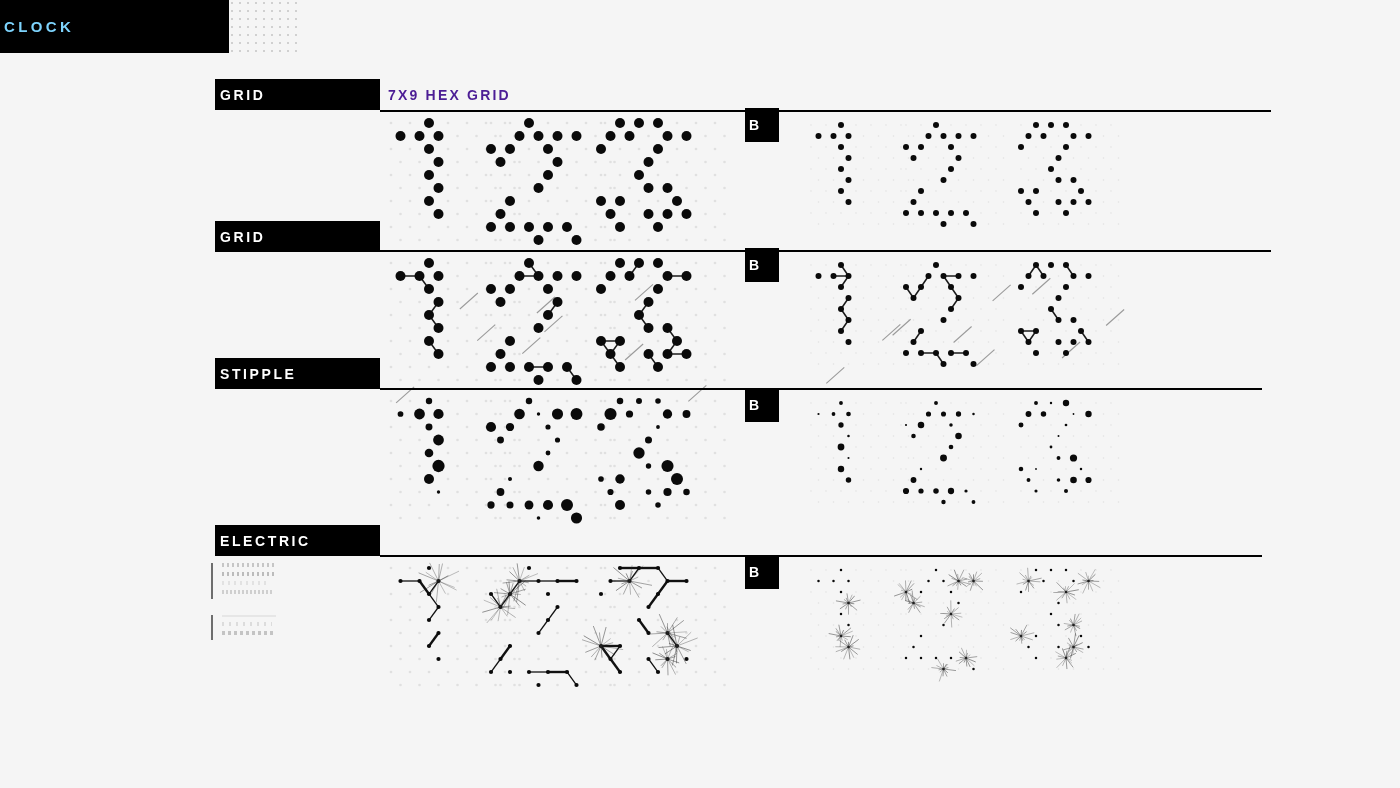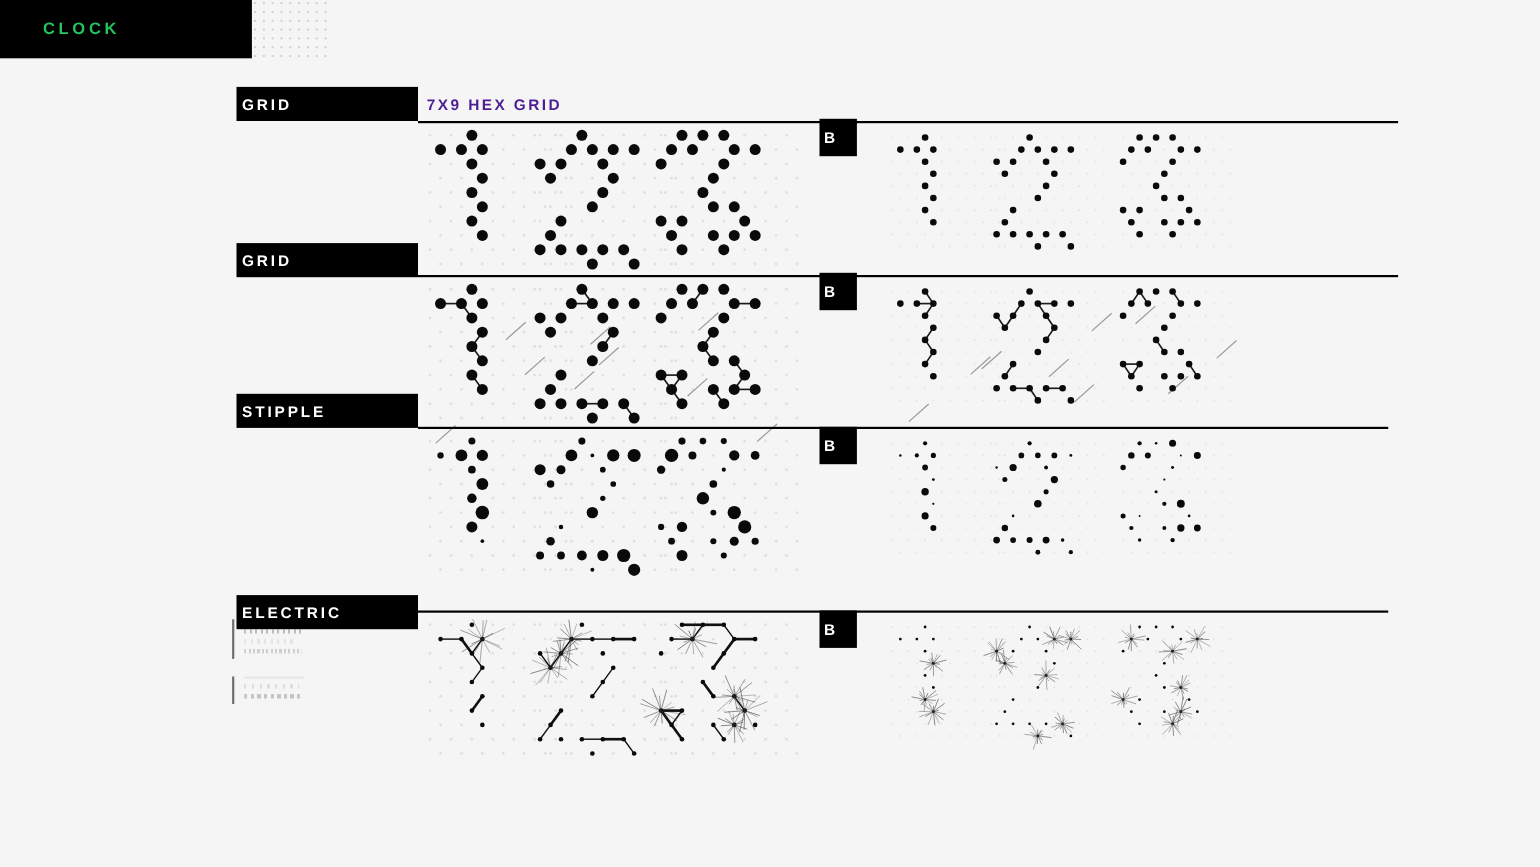--- a/index.html
+++ b/index.html
@@ -15,27 +15,26 @@
   #app { position: relative; width: 1400px; height: 788px; }
 
   
   .topbar {
     position: absolute; top: 0; left: 0;
     width: 229px; height: 53px;
     background: #000;
     display: flex; align-items: center;
   }
   .topbar-title {
-    color: #22c55e;
+    color: #7dd3fc;
     font-size: 15px;
     font-weight: 700;
     letter-spacing: 3.4px;
     padding-left: 4px;
     font-family: "Liberation Sans", sans-serif;
-    margin-left: 35px;
   }
   .topbar-dots {
     position: absolute; top: 0; left: 229px;
     width: 74px; height: 53px;
     background-image: radial-gradient(circle at 1px 1px, #c9c9c9 1px, transparent 1.2px);
     background-size: 8px 8px;
     background-position: 2px 2px;
     opacity: .85;
   }
 
@@ -1635,21 +1634,21 @@
               <circle cx="43.5" cy="85" r="1.788225776220882" fill="#0a0a0a"></circle>
               <circle cx="58.5" cy="85" r="3.320635828180831" fill="#0a0a0a"></circle>
               <circle cx="73.5" cy="85" r="3.0863671257219902" fill="#0a0a0a"></circle>
               <circle cx="21" cy="96" r="1.5822867327623877" fill="#0a0a0a"></circle>
               <circle cx="51" cy="96" r="2.003134032406969" fill="#0a0a0a"></circle>
             </g>
           </svg>
         </div>
       </div>
       <div class="section">
-        <div class="sec-label" style="top: 525px; margin-top: 16px;">
+        <div class="sec-label" style="top: 525px;">
           <span>ELECTRIC</span>
         </div>
         <div class="rule" style="top: 555px; width: 882px;"></div>
         <div class="badge-b" style="left: 745px; top: 555px;">B</div>
         <div class="digit" style="left: 385px; top: 560px;">
           <svg width="152" height="144" viewBox="0 0 152 144">
             <g>
               <circle cx="6" cy="8" r="1.3" fill="#e0e0e0"></circle>
               <circle cx="25" cy="8" r="1.3" fill="#e0e0e0"></circle>
               <circle cx="63" cy="8" r="1.3" fill="#e0e0e0"></circle>

